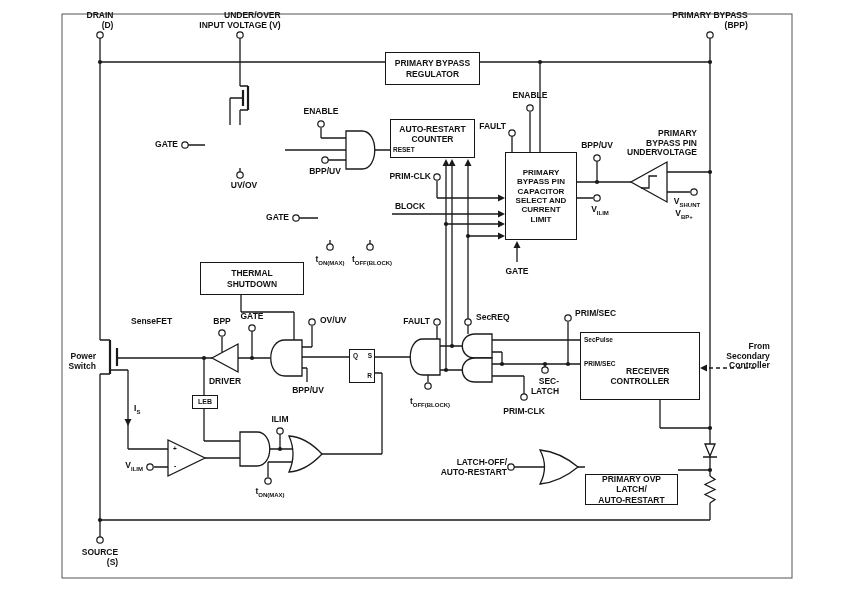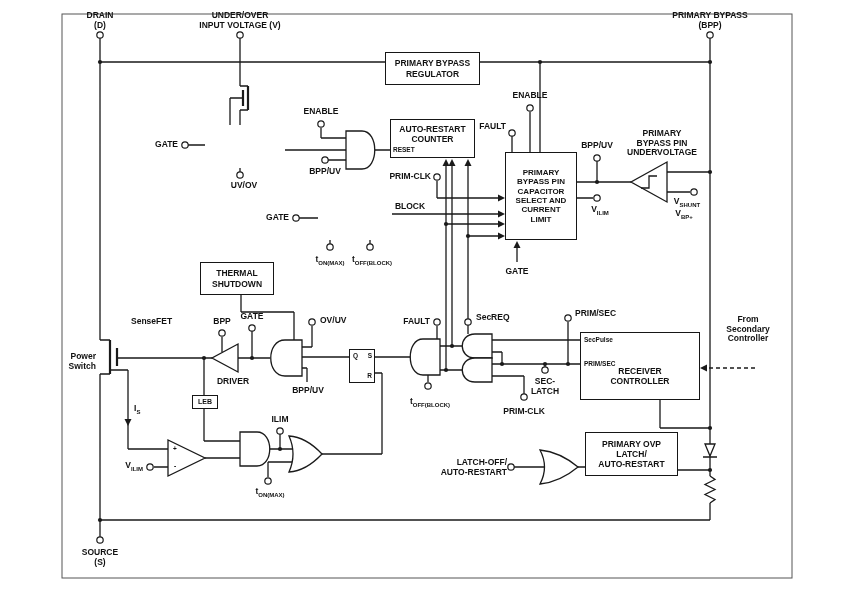--- a/index.html
+++ b/index.html
@@ -1,20 +1,20 @@
 <!DOCTYPE html>
 <html><head>
 <meta charset="utf-8">
 <style>
 *{margin:0;padding:0;box-sizing:border-box}
 body{background:#fff}
 .canvas{position:relative;width:855px;height:592px;background:#fff;font-family:"Liberation Sans",sans-serif;overflow:hidden}
 .canvas svg{position:absolute;left:0;top:0;z-index:1}
 .box{position:absolute;z-index:2;border:1.4px solid #161616;background:#fff;display:flex;align-items:center;justify-content:center;text-align:center;font-weight:bold;font-size:8.5px;line-height:1.2;white-space:pre-line;color:#111}
-.lbl{position:absolute;z-index:3;font-weight:bold;font-size:8.5px;line-height:1.12;color:#111;white-space:pre-line;text-align:center;transform:translate(-50%,-50%)}
+.lbl{position:absolute;z-index:3;font-weight:bold;font-size:8.5px;line-height:1.12;color:#111;white-space:pre-line;text-align:right;transform:translate(-50%,-50%)}
 .lbl.left{transform:translate(0,-50%);text-align:left}
 .lbl.right{transform:translate(-100%,-50%);text-align:right}
 .lbl.tiny{font-size:6.5px}
 sub.sb{font-size:6px;font-weight:bold}
 </style>
 </head>
 <body>
 
 <div class="canvas">
 
@@ -134,24 +134,24 @@
 <div class="box" style="left:385px;top:52px;width:95px;height:33px">PRIMARY BYPASS
 REGULATOR</div>
 <div class="box" style="left:390px;top:119px;width:85px;height:39px;align-items:flex-start;padding-top:4px">AUTO-RESTART
 COUNTER</div>
 <div class="box" style="left:505px;top:152px;width:72px;height:88px;font-size:8px;line-height:1.18">PRIMARY
 BYPASS PIN
 CAPACITOR
 SELECT AND
 CURRENT
 LIMIT</div>
-<div class="box" style="left:200px;top:262px;width:74px;height:33px">THERMAL
+<div class="box" style="left:200px;top:262px;width:104px;height:33px">THERMAL
 SHUTDOWN</div>
 <div class="box" style="left:580px;top:332px;width:120px;height:68px"></div>
-<div class="box" style="left:585px;top:432px;width:93px;height:44px">PRIMARY OVP
+<div class="box" style="left:585px;top:474px;width:93px;height:31px">PRIMARY OVP
 LATCH/
 AUTO-RESTART</div>
 <div class="box" style="left:192px;top:395px;width:26px;height:14px;font-size:7px">LEB</div>
 <div class="box" style="left:349px;top:349px;width:26px;height:34px"></div>
 
 <span class="lbl tiny left" style="left:353px;top:356px">Q</span>
 <span class="lbl tiny right" style="left:372px;top:356px">S</span>
 <span class="lbl tiny right" style="left:372px;top:376px">R</span>
 <span class="lbl tiny left" style="left:393px;top:150px">RESET</span>
 <span class="lbl" style="left:640px;top:377px">RECEIVER
@@ -186,27 +186,27 @@
 <span class="lbl left" style="left:476px;top:318px">SecREQ</span>
 <span class="lbl left" style="left:575px;top:314px">PRIM/SEC</span>
 <span class="lbl" style="left:545px;top:387px">SEC-
 LATCH</span>
 <span class="lbl" style="left:524px;top:412px">PRIM-CLK</span>
 <span class="lbl left" style="left:320px;top:321px">OV/UV</span>
 <span class="lbl" style="left:252px;top:317px">GATE</span>
 <span class="lbl" style="left:222px;top:322px">BPP</span>
 <span class="lbl" style="left:308px;top:391px">BPP/UV</span>
 <span class="lbl" style="left:280px;top:420px">ILIM</span>
-<span class="lbl" style="left:233px;top:382px">DRIVER</span>
+<span class="lbl" style="left:225px;top:382px">DRIVER</span>
 <span class="lbl right" style="left:96px;top:362px">Power
 Switch</span>
 <span class="lbl left" style="left:131px;top:322px">SenseFET</span>
 <span class="lbl right" style="left:507px;top:468px">LATCH-OFF/
 AUTO-RESTART</span>
-<span class="lbl" style="left:748px;top:329px">From
+<span class="lbl" style="left:748px;top:356px">From
 Secondary
 Controller</span>
 <span class="lbl tiny" style="left:175px;top:449px">+</span>
 <span class="lbl tiny" style="left:175px;top:466px">-</span>
 
 <span class="lbl" style="left:330px;top:261px"><span>t</span><sub class="sb">ON(MAX)</sub></span>
 <span class="lbl" style="left:372px;top:261px"><span>t</span><sub class="sb">OFF(BLOCK)</sub></span>
 <span class="lbl" style="left:430px;top:403px"><span>t</span><sub class="sb">OFF(BLOCK)</sub></span>
 <span class="lbl" style="left:270px;top:493px"><span>t</span><sub class="sb">ON(MAX)</sub></span>
 <span class="lbl" style="left:600px;top:211px"><span>V</span><sub class="sb">ILIM</sub></span>

